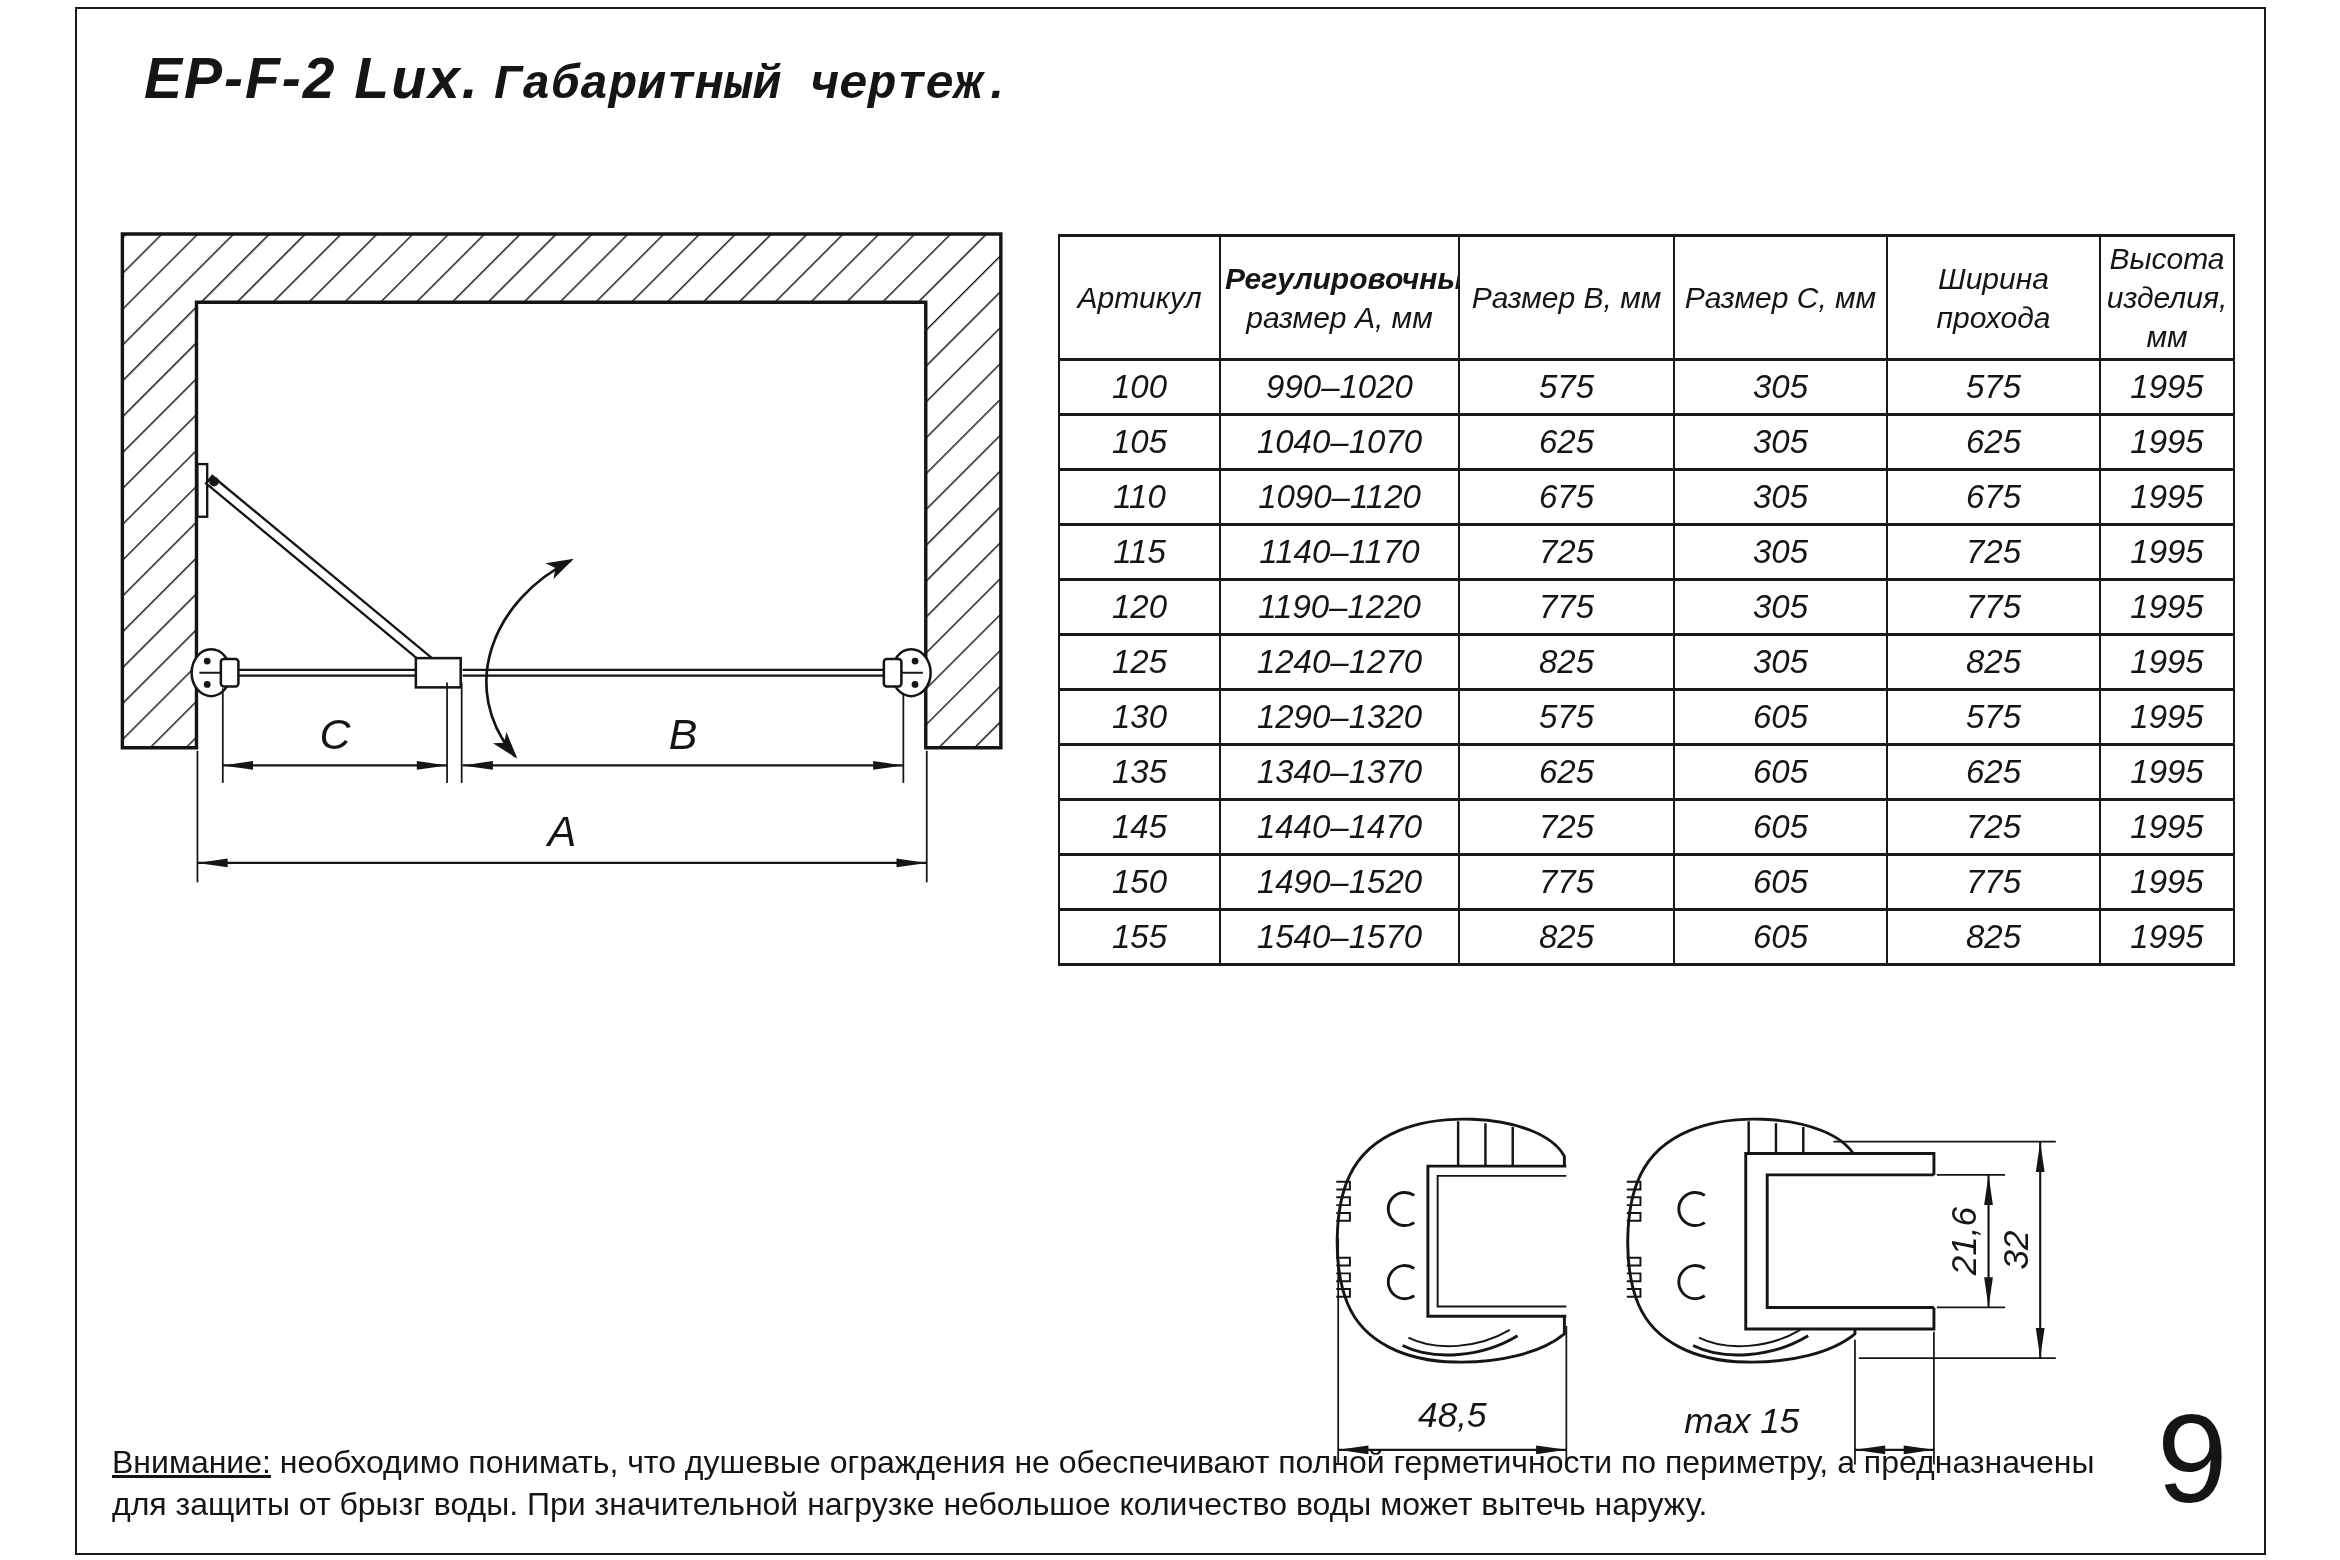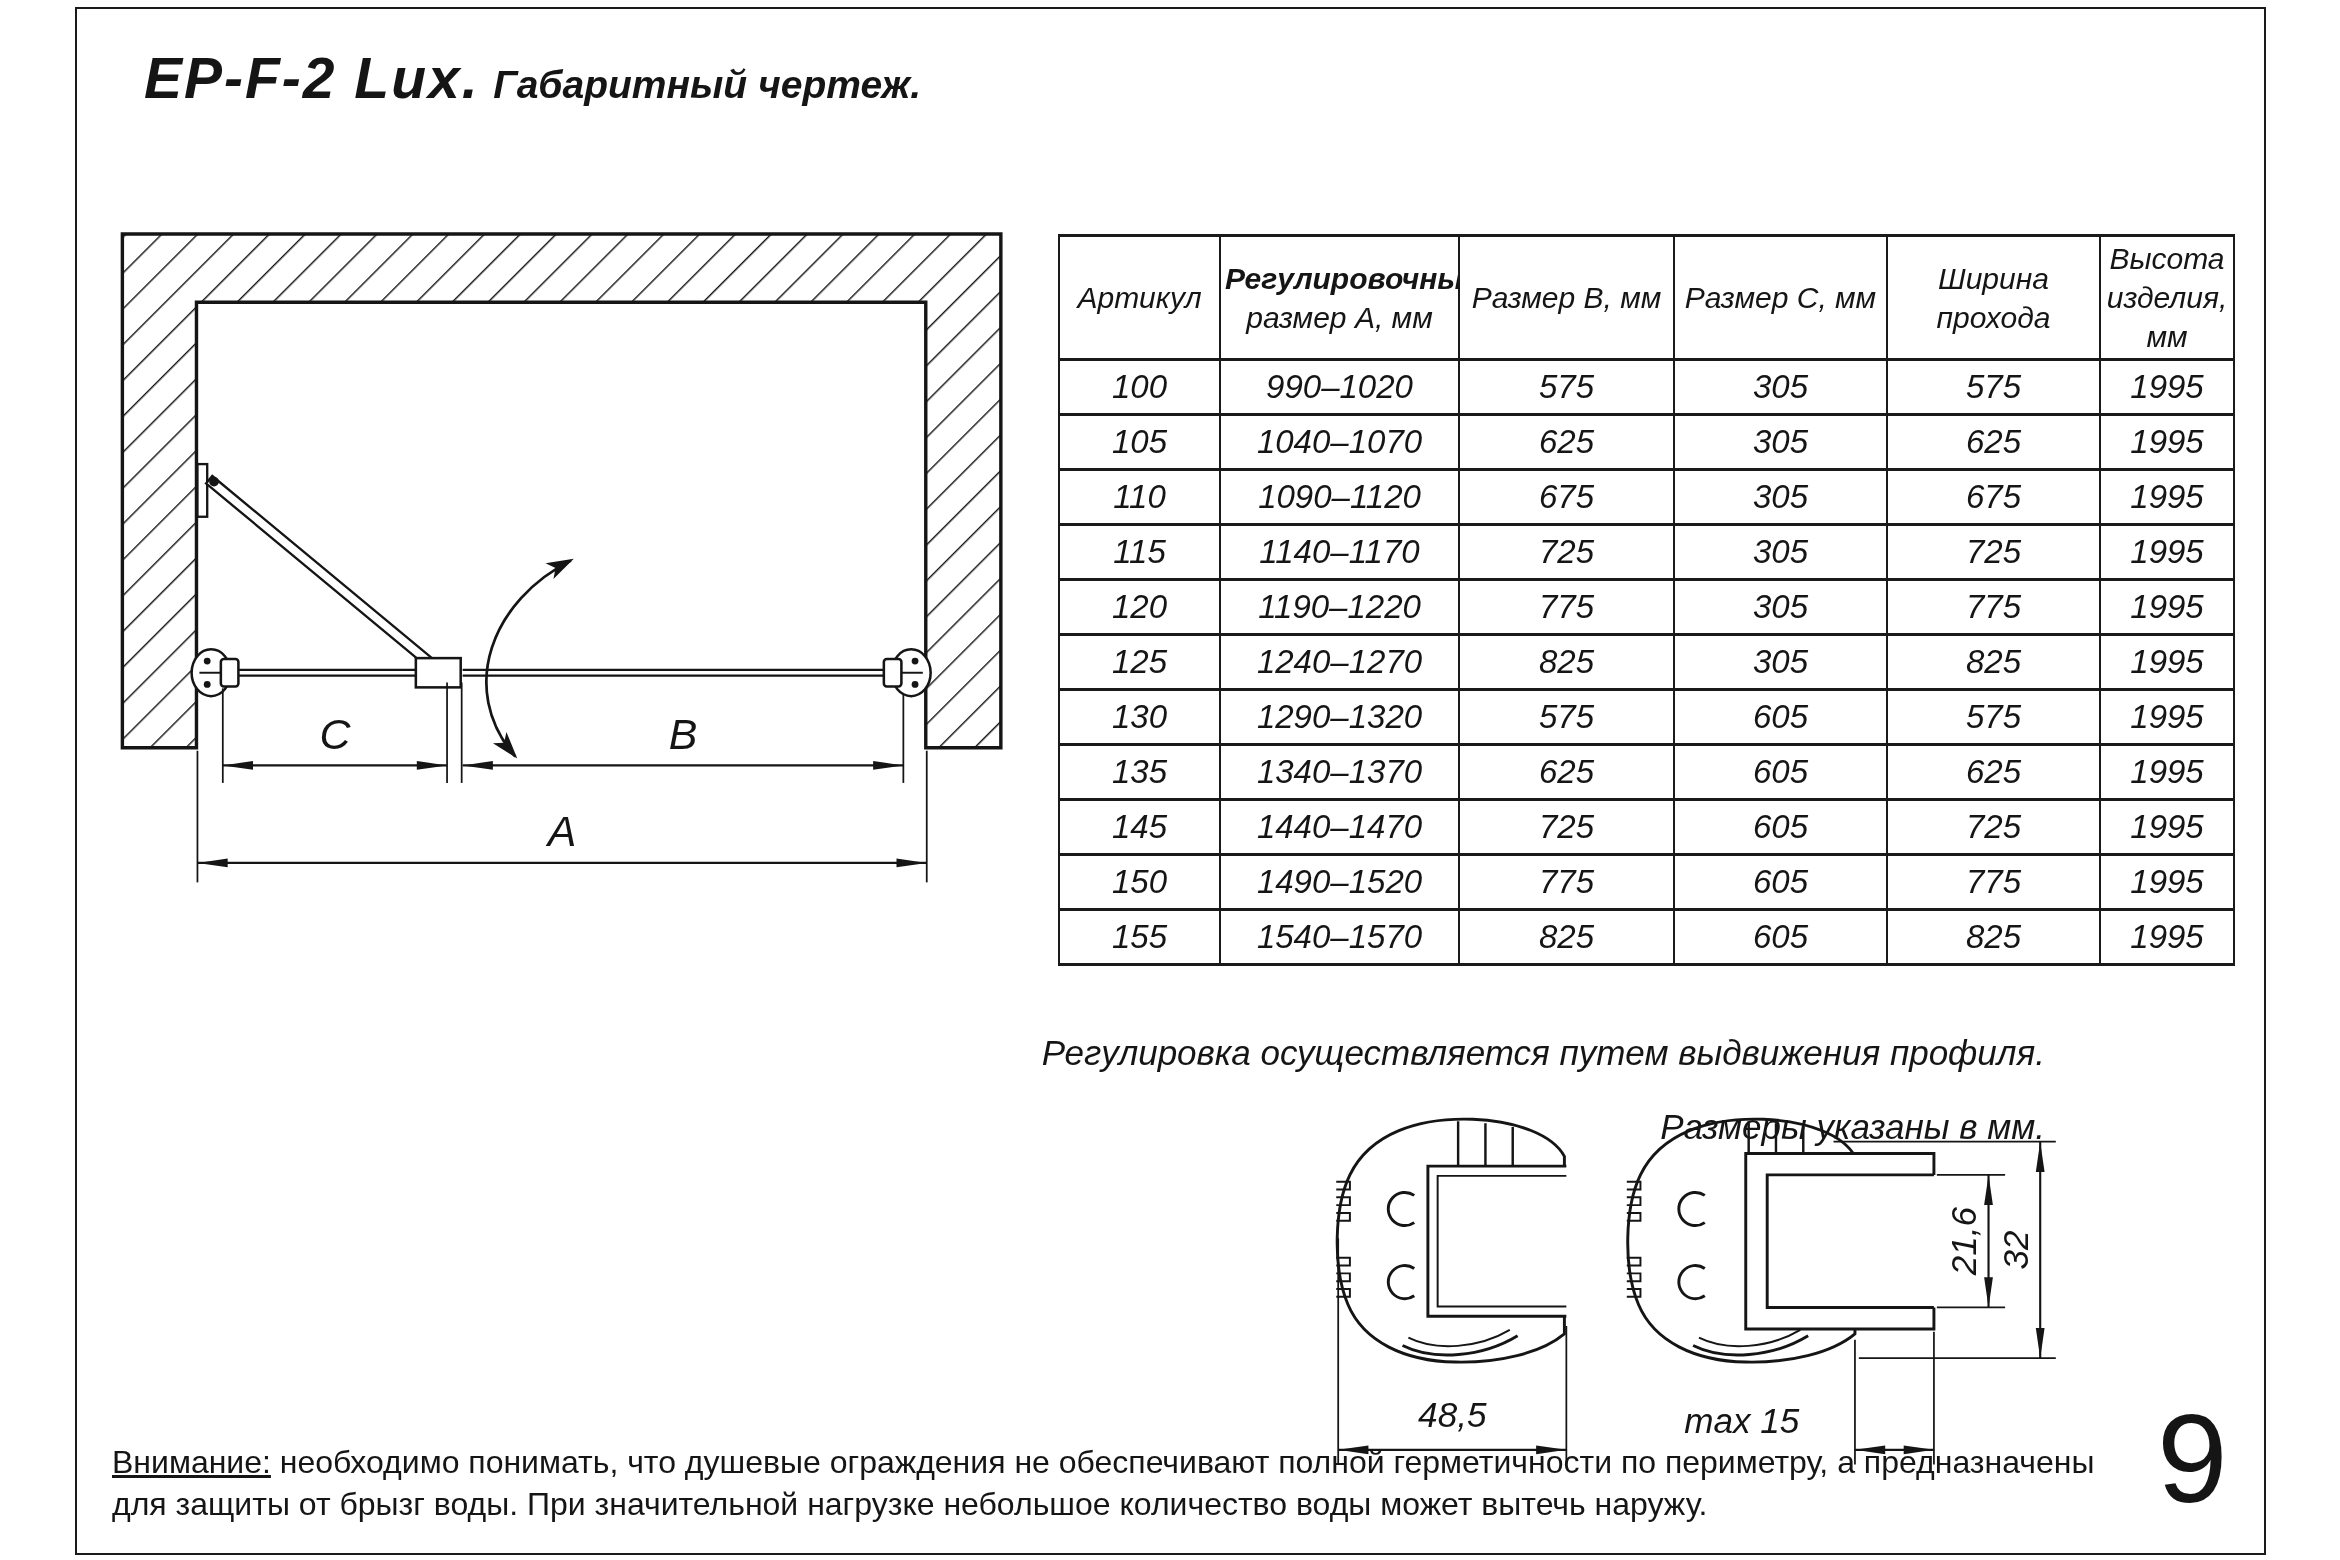--- a/index.html
+++ b/index.html
@@ -2,21 +2,21 @@
 <html><head>
 <meta charset="utf-8">
 <style>
   html,body{margin:0;padding:0;background:#e8e8e8;}
   #page{position:relative;width:2341px;height:1560px;background:#ffffff;overflow:hidden;
         font-family:"Liberation Sans",sans-serif;color:#151515;}
   #frame{position:absolute;left:75px;top:6.8px;width:2187px;height:1544px;border:2.9px solid #1a1a1a;}
   
   #title{position:absolute;left:144px;top:45px;white-space:nowrap;font-style:italic;font-weight:bold;}
   #title .model{font-size:57px;letter-spacing:2px;}
-  #title .subtitle{font-size:39px;margin-left:13.7px;}
+  #title .subtitle{font-size:48px;margin-left:13.7px;font-family:Liberation Mono, monospace;}
   
   #spec-table{position:absolute;left:1058px;top:234px;width:1173px;border-collapse:collapse;
               table-layout:fixed;font-style:italic;text-align:center;}
   #spec-table th,#spec-table td{border:2.9px solid #1a1a1a;border-top-width:3.9px;border-bottom-width:3.9px;
               padding:2px 3.9px;overflow:hidden;}
   #spec-table th{font-size:30px;font-weight:normal;height:101px;line-height:39px;}
   #spec-table td{font-size:33px;height:48px;}
   .th-bold{font-weight:bold;}
   
   #notes{position:absolute;right:296px;top:1016px;text-align:right;font-style:italic;
@@ -288,24 +288,20 @@
           <td>155</td>
           <td>1540–1570</td>
           <td>825</td>
           <td>605</td>
           <td>825</td>
           <td>1995</td>
         </tr>
       </tbody>
   </table>
 
-  <div id="notes">
-    <div>Регулировка осуществляется путем выдвижения профиля.</div>
-    <div>Размеры указаны в мм.</div>
-  </div>
 
   <div id="warning">
     <span class="uline">Внимание:</span><span> необходимо понимать, что душевые ограждения не обеспечивают полной герметичности по периметру, а предназначены</span><br>
     <span>для защиты от брызг воды. При значительной нагрузке небольшое количество воды может вытечь наружу.</span>
   </div>
 
   <div id="pagenum">9</div>
 </div>
 
 

